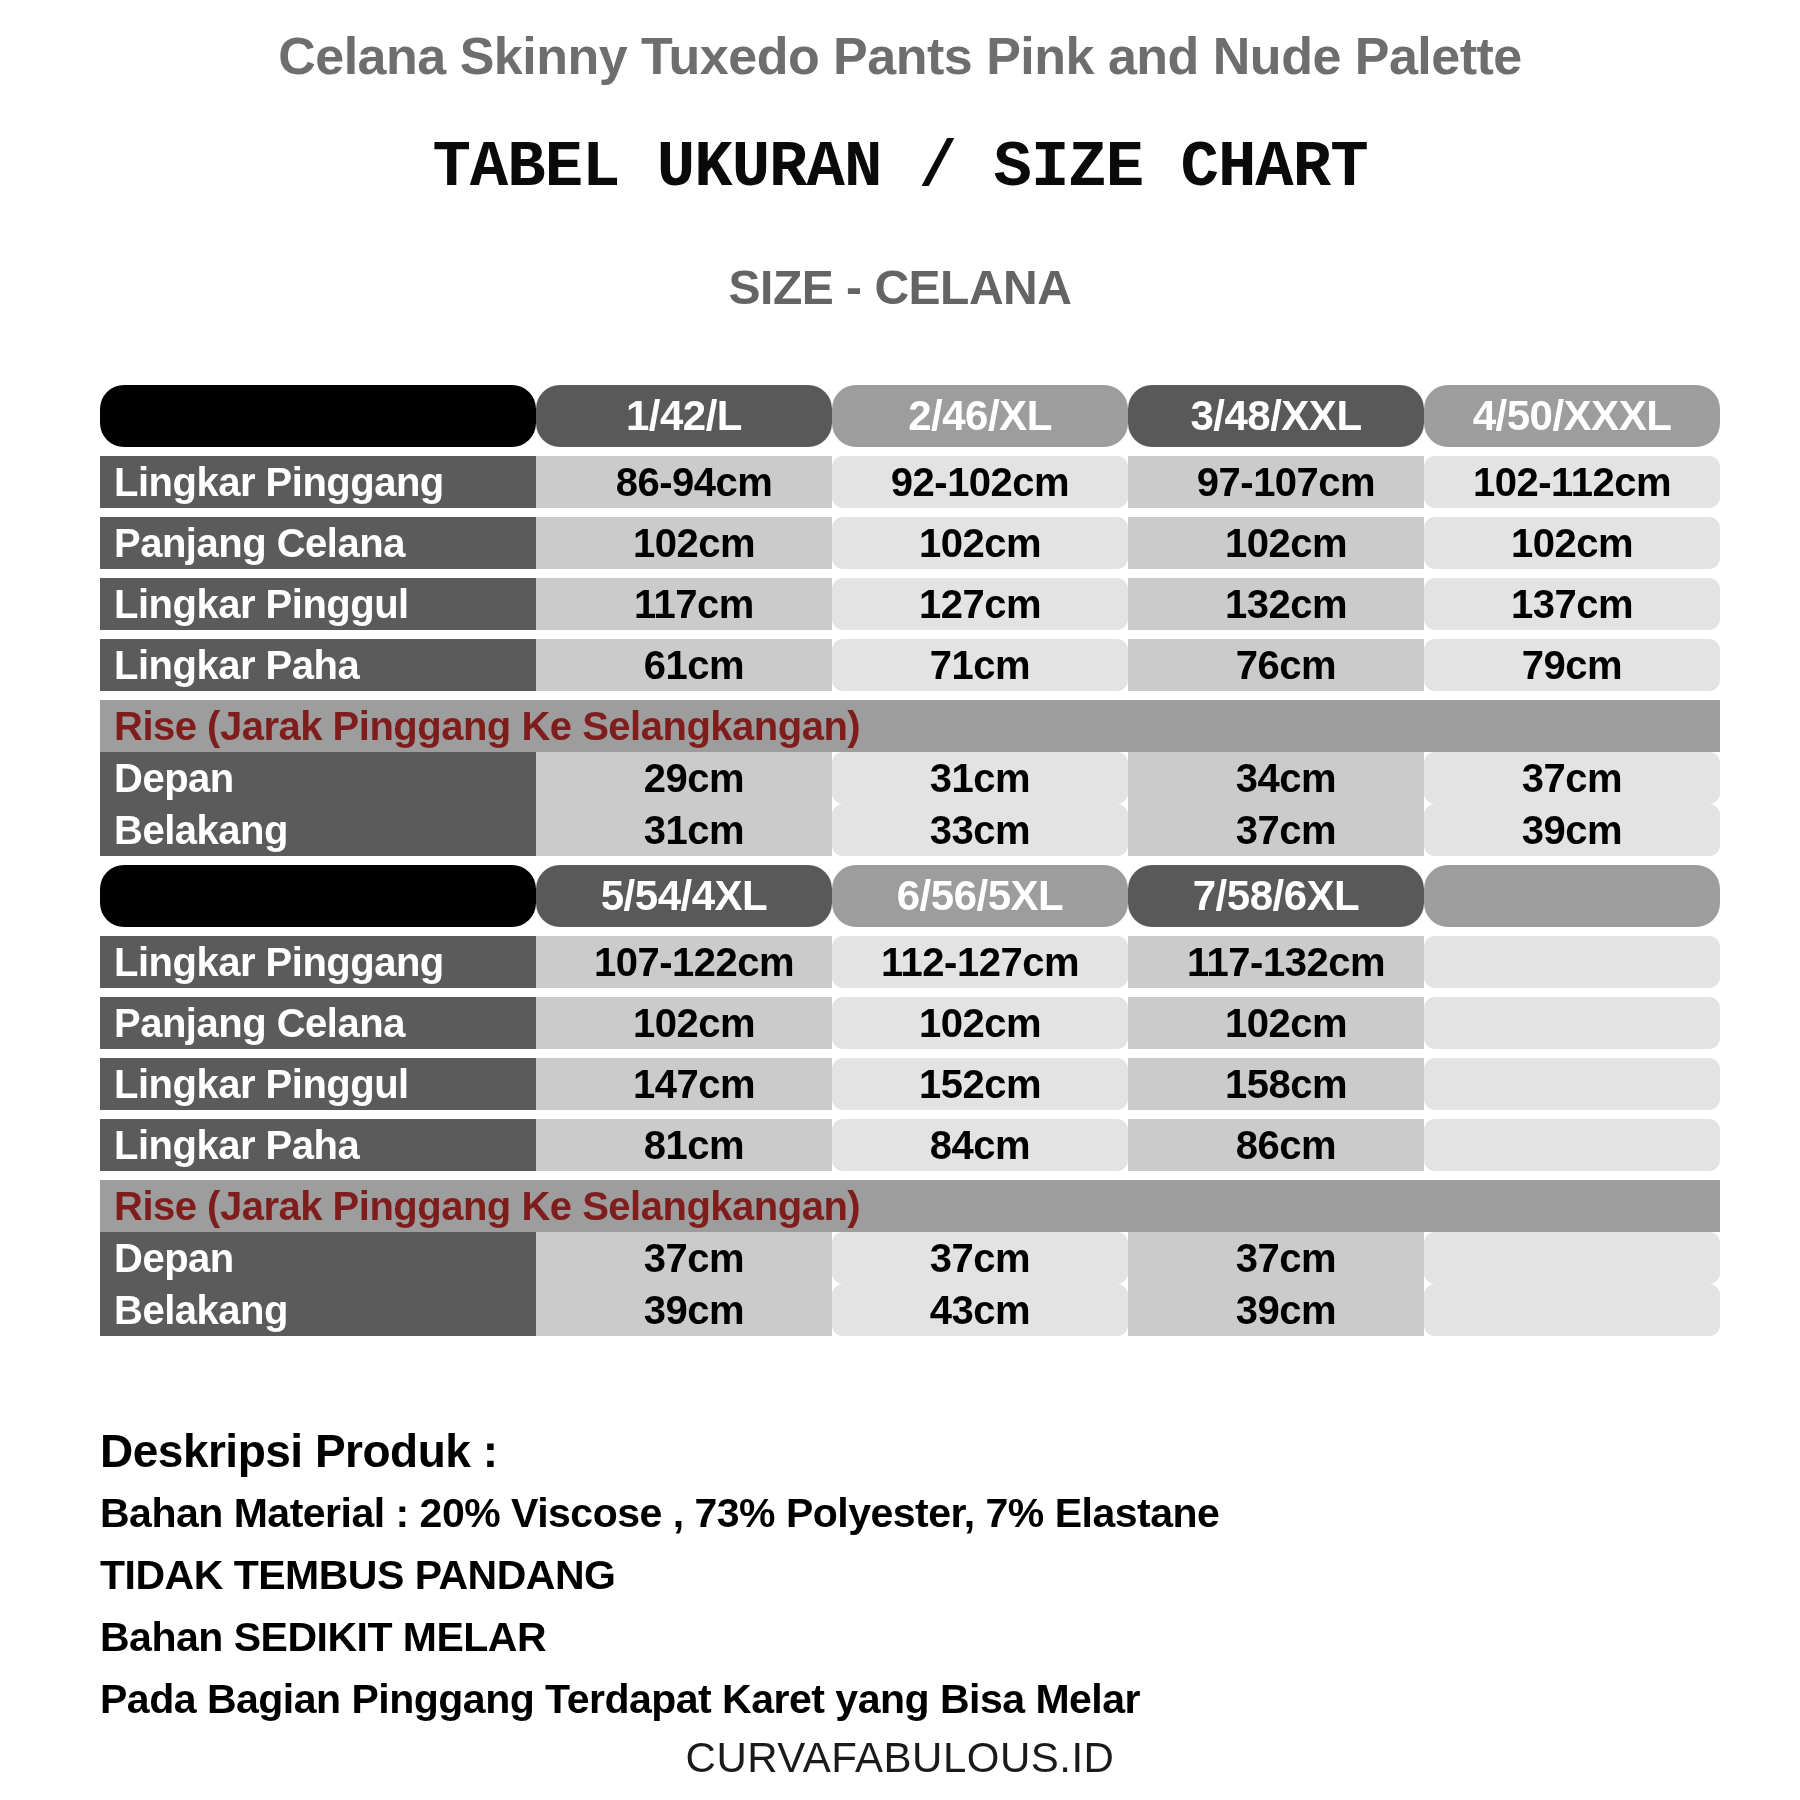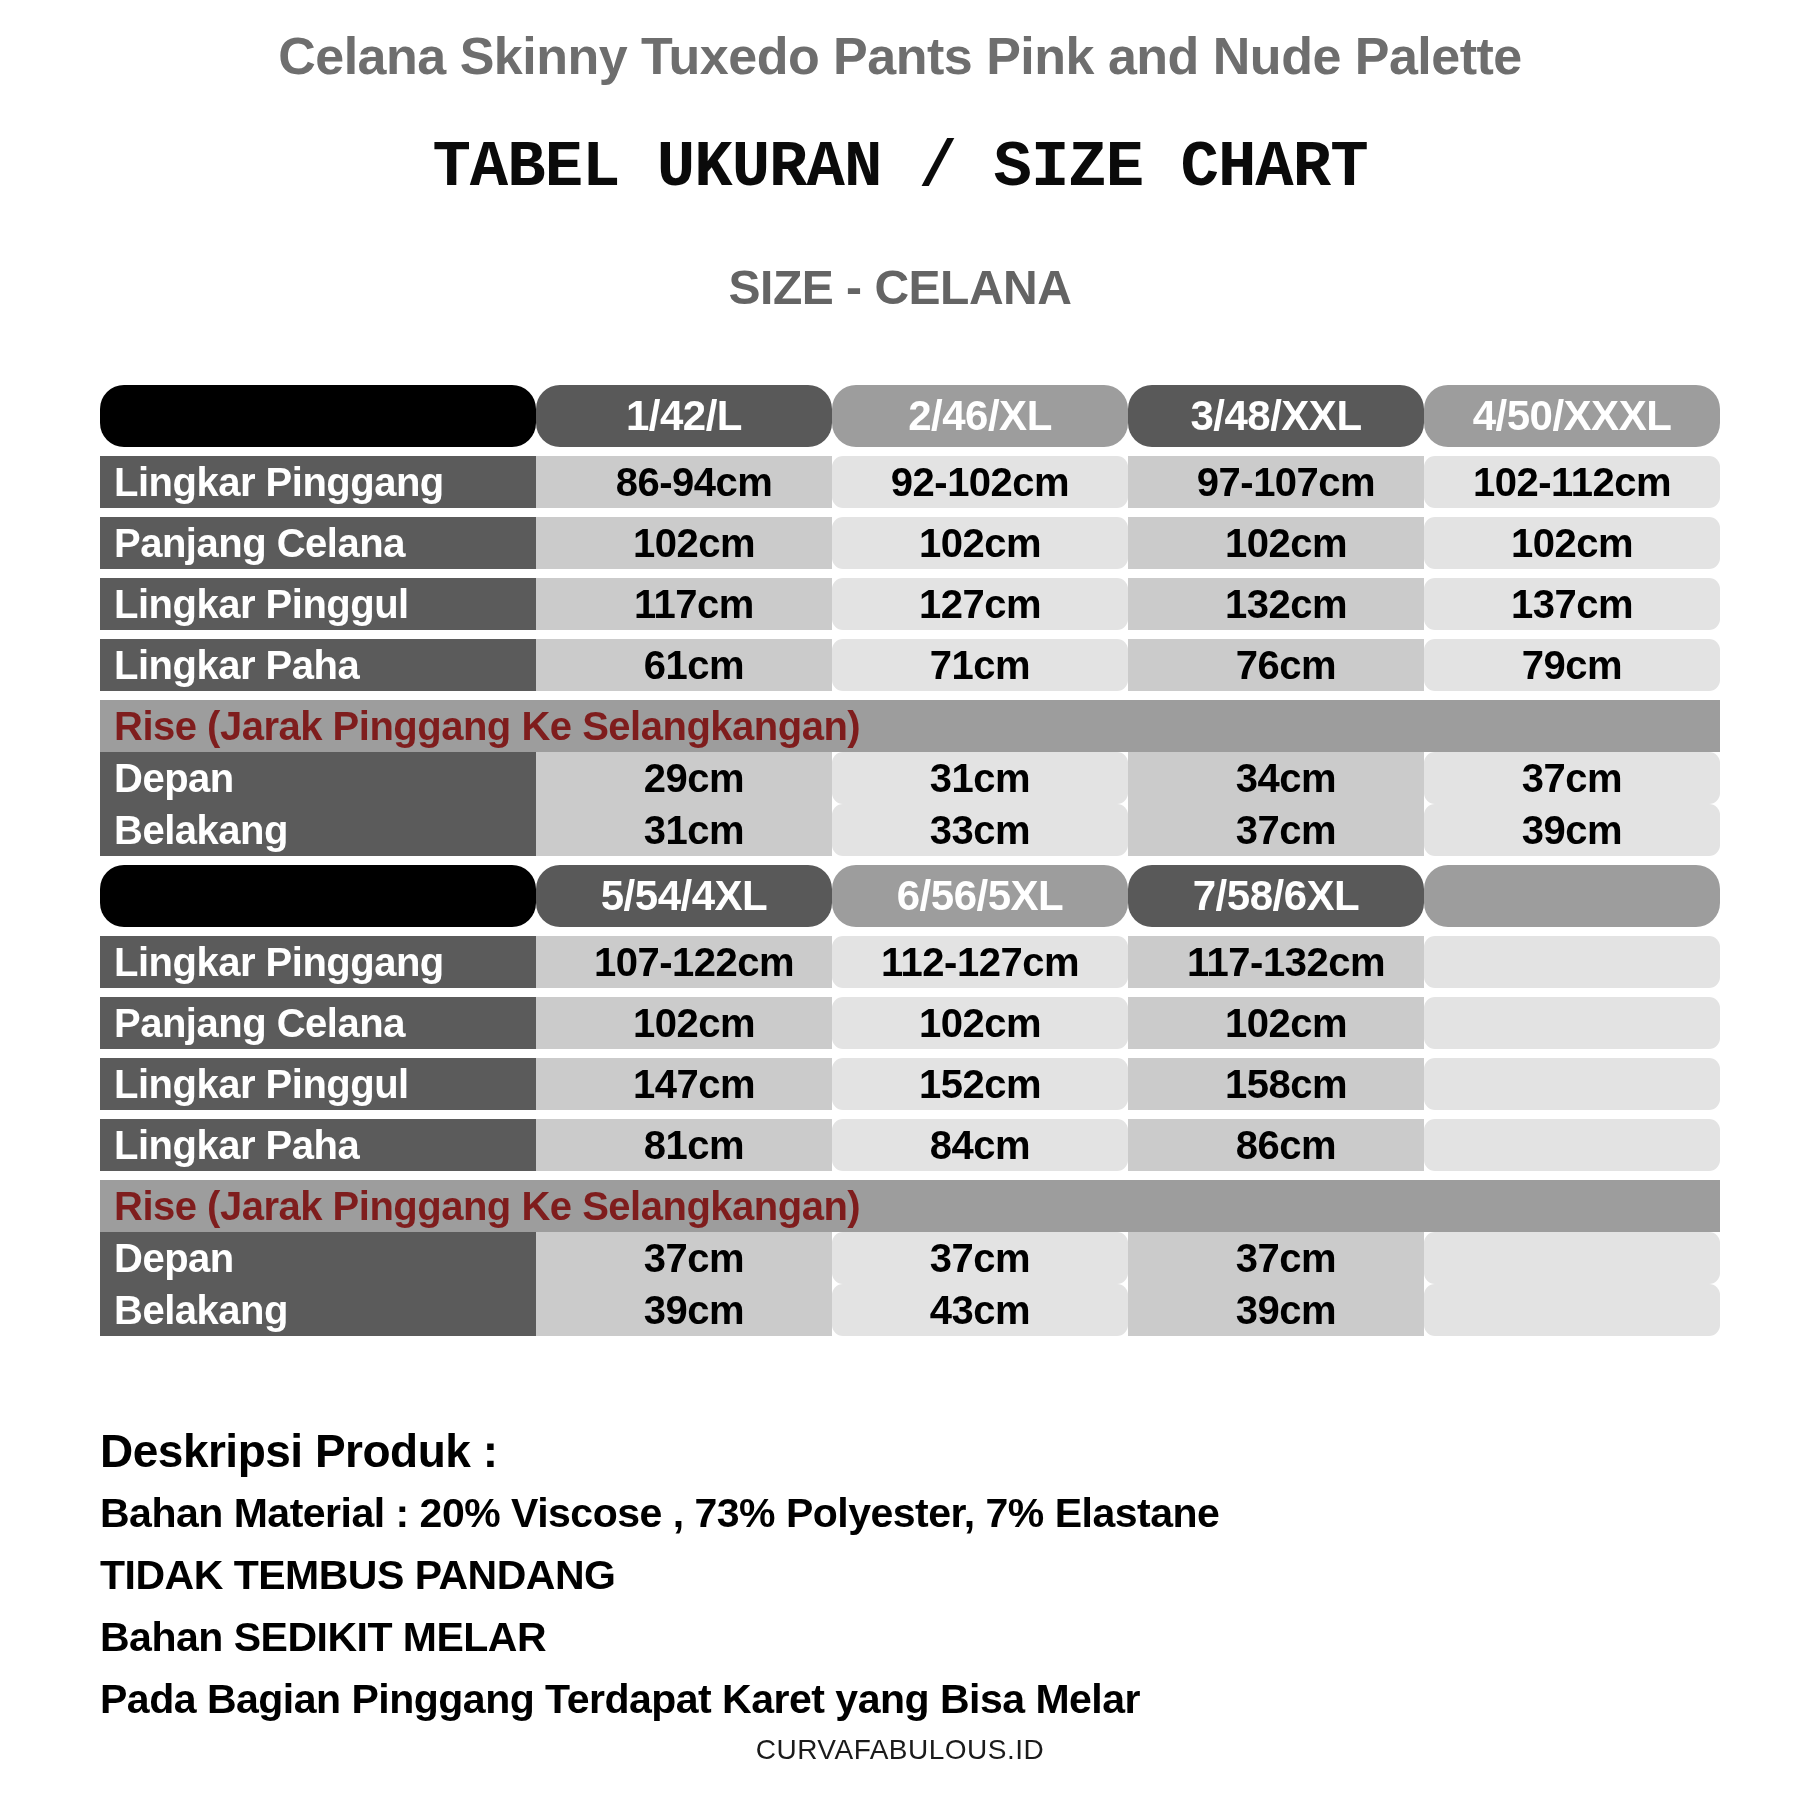--- a/index.html
+++ b/index.html
@@ -42,21 +42,21 @@
   .rise-bar {
     height:52px; background:var(--header-light,#9d9d9d); color:#7f1d1d;
     display:flex; align-items:center; padding-left:14px;
     font-weight:bold; font-size:40px; letter-spacing:-0.5px; white-space:nowrap;
   }
   .description { margin:84px 16px 0 100px; color:#000000; }
   .desc-heading { font-size:46px; font-weight:bold; line-height:62px; letter-spacing:-0.5px; }
   .desc-line { font-size:41px; font-weight:bold; line-height:62px; letter-spacing:-0.5px; margin:0; }
   .footer {
     margin-top:4px; text-align:center;
-    font-size:28px; font-weight:normal; color:#1a1a1a; letter-spacing:0.5px;
+    font-size:42px; font-weight:normal; color:#1a1a1a; letter-spacing:0.5px;
   }
 </style>
 </head>
 <body>
 
 <div class="page">
   <div class="title1">Celana Skinny Tuxedo Pants Pink and Nude Palette</div>
   <div class="title2">TABEL UKURAN / SIZE CHART</div>
   <div class="subtitle">SIZE - CELANA</div>
 

